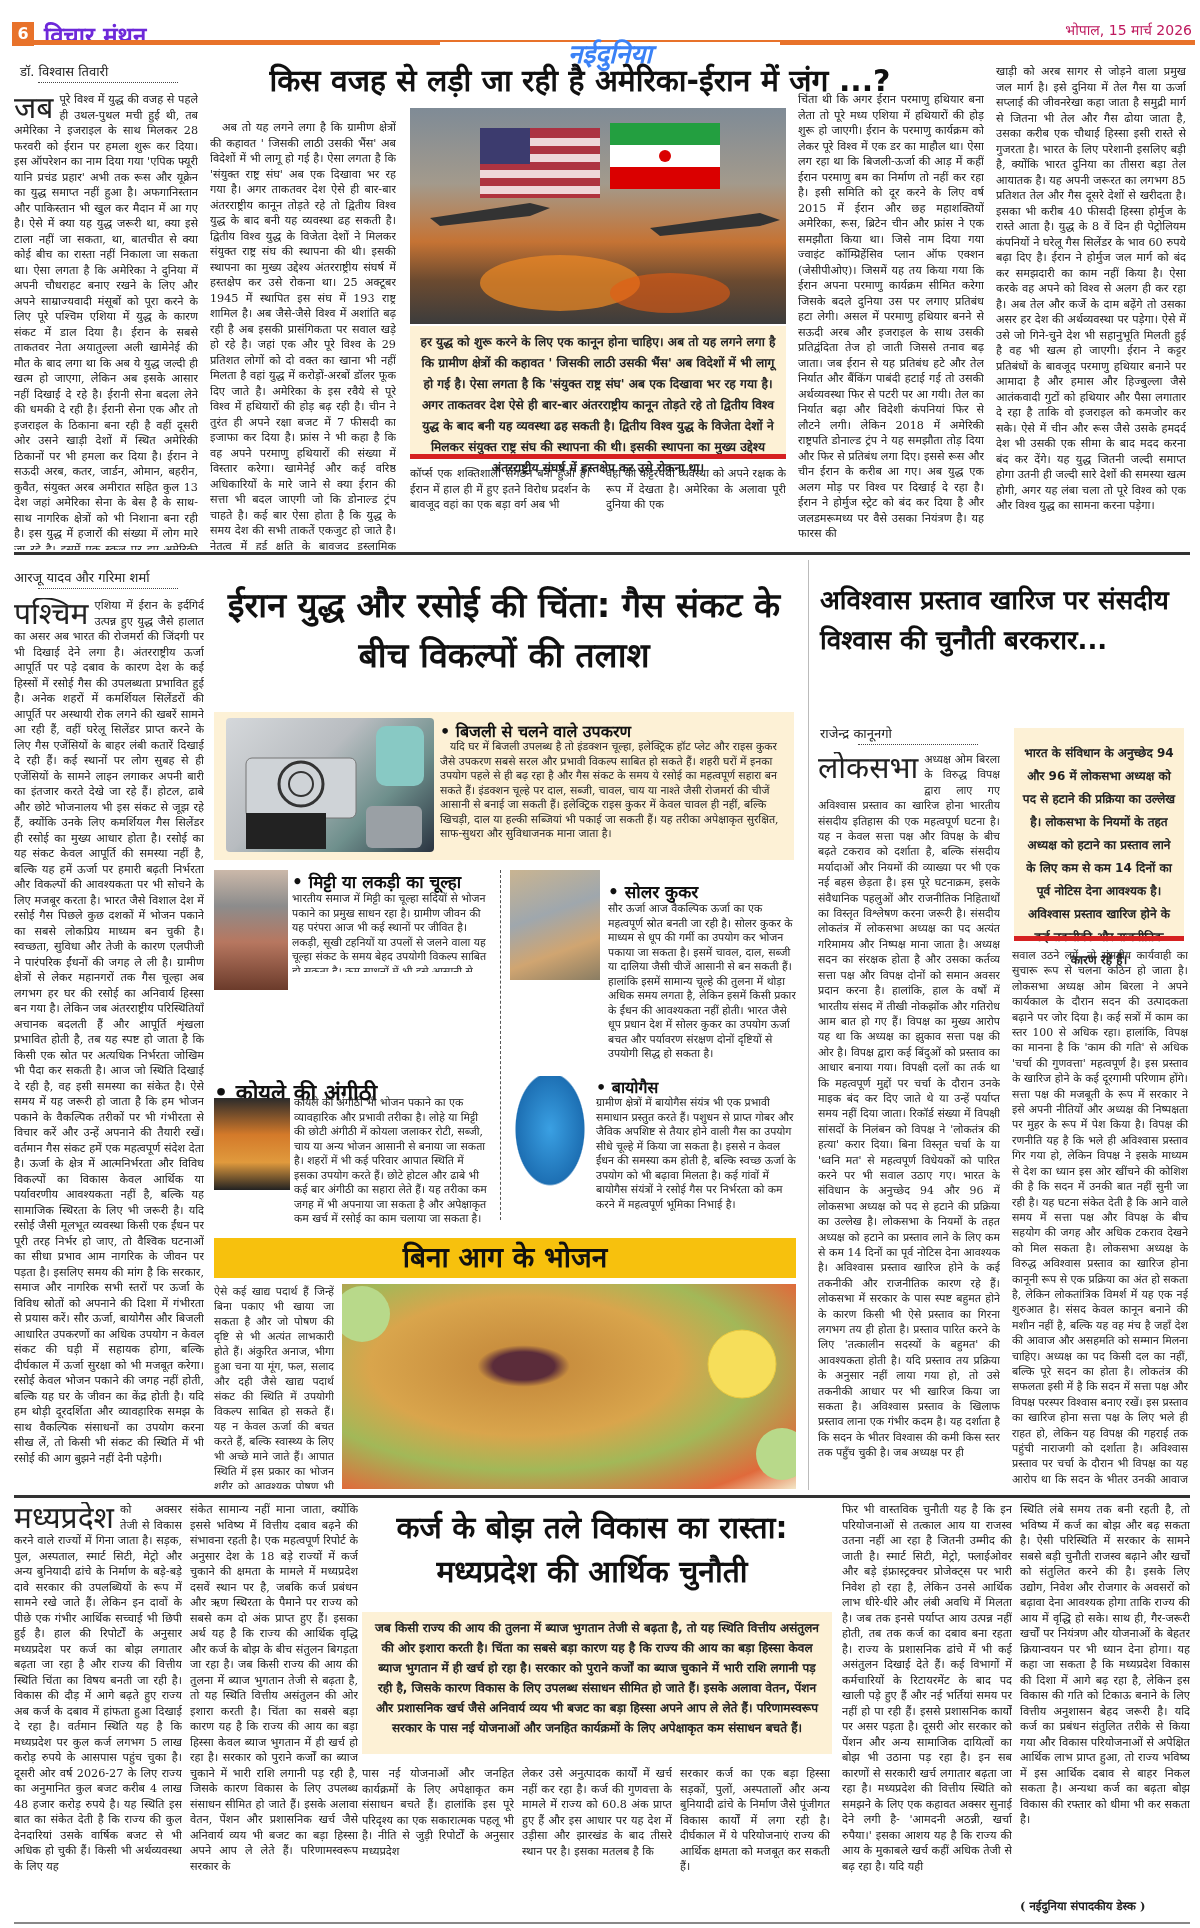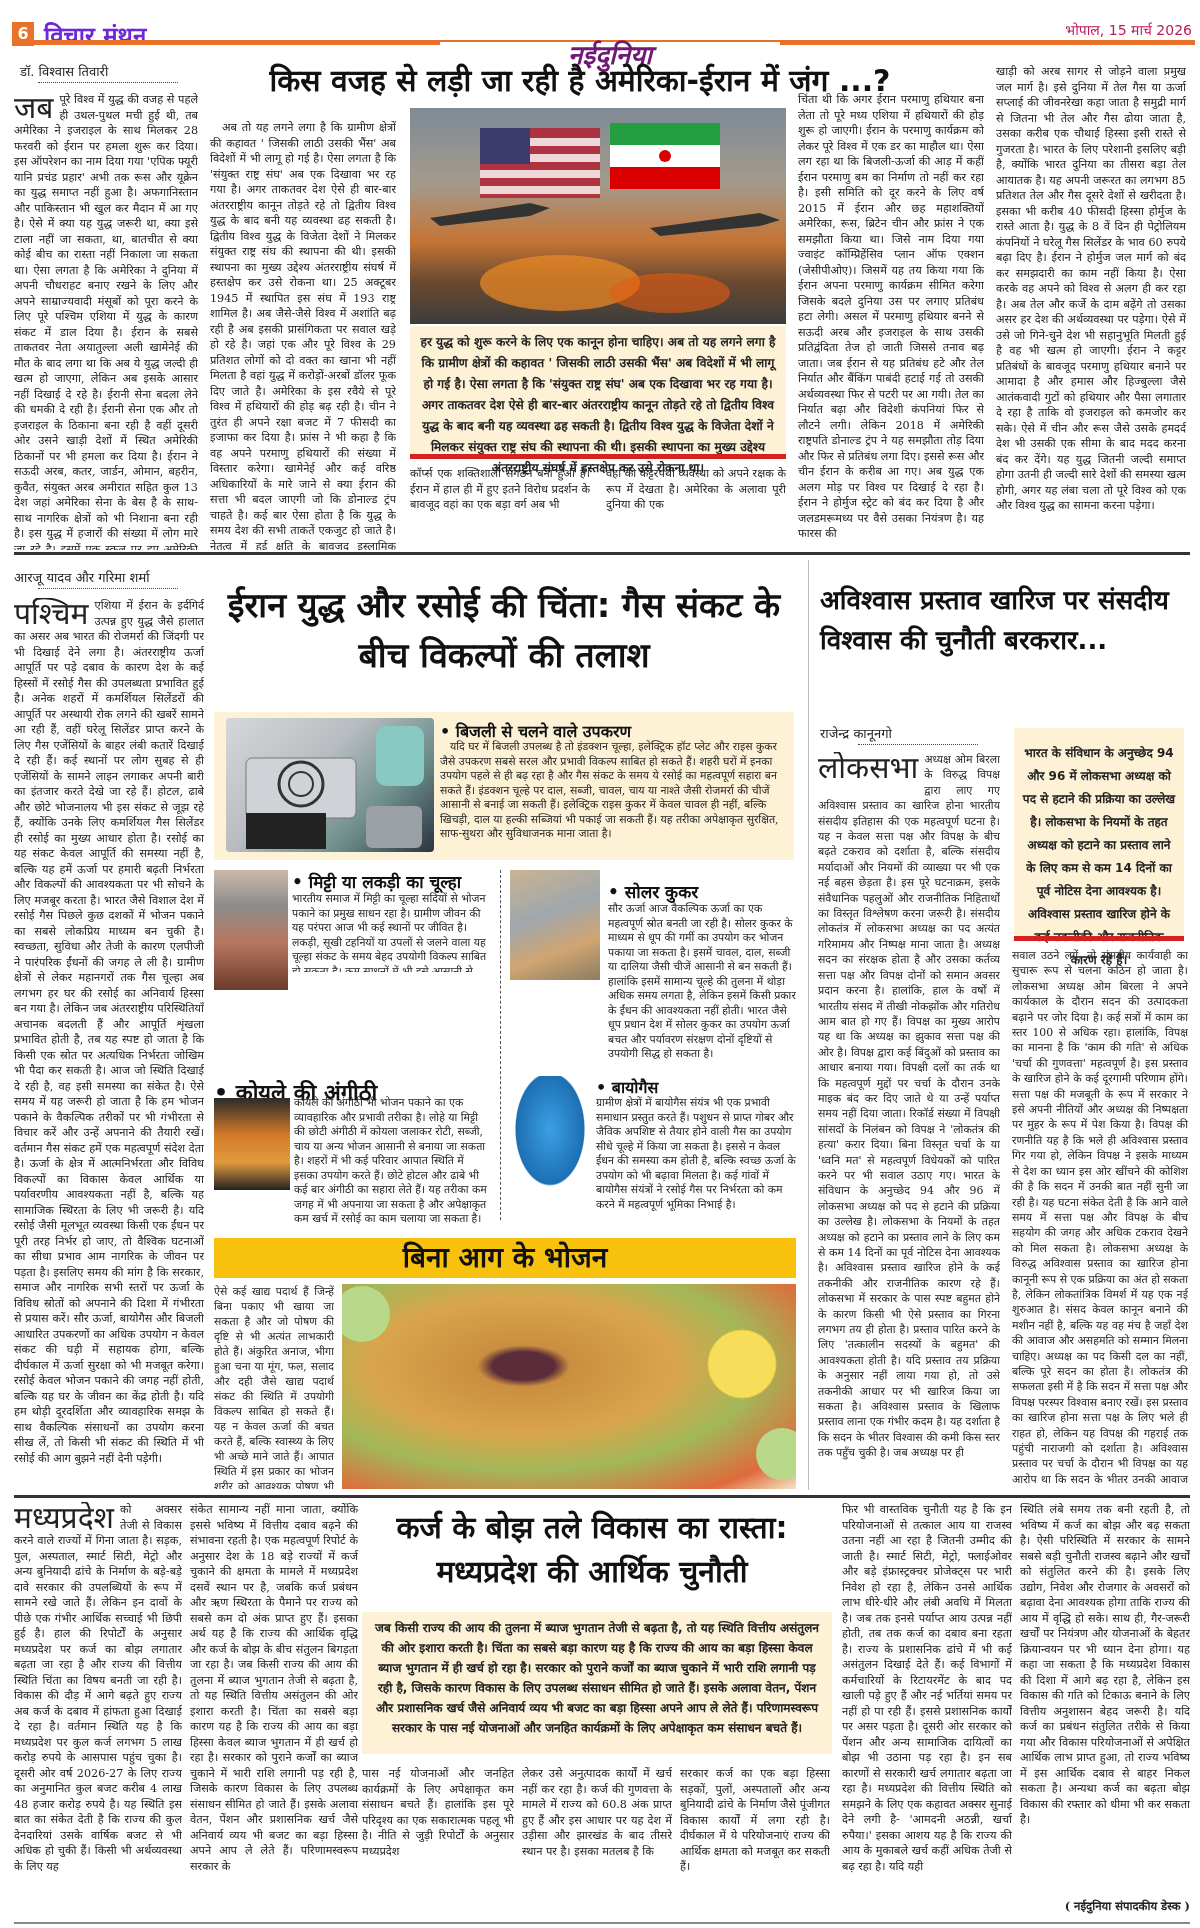--- a/index.html
+++ b/index.html
@@ -3,21 +3,21 @@
 <meta charset="utf-8">
 <style>
   * { box-sizing: border-box; margin: 0; padding: 0; }
   body { width: 1200px; height: 1928px; background: #fff; font-family: "DejaVu Serif", serif; color: #222; overflow: hidden; position: relative; }
   .abs { position: absolute; }
   .hdr-bar { left: 30px; top: 40px; width: 1165px; height: 5px; background: #e8722a; }
   .pg-num { left: 12px; top: 22px; width: 22px; height: 24px; background: #e8722a; color: #fff; font-family: "DejaVu Sans", sans-serif; font-weight: bold; font-size: 16px; text-align: center; line-height: 24px; }
   .sec-name { left: 44px; top: 18px; color: #6d28d9; font-family: "DejaVu Sans", sans-serif; font-weight: bold; font-size: 24px; }
   .dateline { right: 8px; top: 20px; font-family: "DejaVu Sans", sans-serif; font-size: 14px; color: #be185d; }
   .masthead-wrap { left: 440px; top: 42px; width: 340px; height: 28px; background: #fff; text-align: center; }
-  .masthead { font-family: Liberation Sans, sans-serif; font-weight: bold; font-style: italic; font-size: 26px; color: #701a75; line-height: 26px; }
+  .masthead { font-family: Liberation Serif, serif; font-weight: bold; font-style: italic; font-size: 26px; color: #3b82f6; line-height: 26px; }
   .byline { font-family: "DejaVu Sans", sans-serif; font-size: 13px; color: #222; }
   .dots { border-bottom: 1px dotted #444; height: 1px; }
   .col { font-size: 11.2px; line-height: 15.5px; text-align: justify; color: #222; overflow: hidden; }
   .col p { text-indent: 12px; }
   .drop { float: left; font-family: "DejaVu Sans", sans-serif; font-size: 30px; line-height: 30px; margin-right: 6px; margin-top: 1px; }
   .headline { font-family: "DejaVu Sans", sans-serif; font-weight: bold; color: #111; }
   .pull { background: #fdf1d6; font-family: "DejaVu Sans", sans-serif; font-weight: bold; text-align: center; color: #222; }
   .red-rule { background: #d62121; height: 5px; }
   .divider { background: #333; height: 3px; }
   .img { overflow: hidden; }
@@ -153,14 +153,14 @@
   <span>को अक्सर तेजी से विकास करने वाले राज्यों में गिना जाता है। सड़क, पुल, अस्पताल, स्मार्ट सिटी, मेट्रो और अन्य बुनियादी ढांचे के निर्माण के बड़े-बड़े दावे सरकार की उपलब्धियों के रूप में सामने रखे जाते हैं। लेकिन इन दावों के पीछे एक गंभीर आर्थिक सच्चाई भी छिपी हुई है। हाल की रिपोर्टों के अनुसार मध्यप्रदेश पर कर्ज का बोझ लगातार बढ़ता जा रहा है और राज्य की वित्तीय स्थिति चिंता का विषय बनती जा रही है। विकास की दौड़ में आगे बढ़ते हुए राज्य अब कर्ज के दबाव में हांफता हुआ दिखाई दे रहा है। वर्तमान स्थिति यह है कि मध्यप्रदेश पर कुल कर्ज लगभग 5 लाख करोड़ रुपये के आसपास पहुंच चुका है। दूसरी ओर वर्ष 2026-27 के लिए राज्य का अनुमानित कुल बजट करीब 4 लाख 48 हजार करोड़ रुपये है। यह स्थिति इस बात का संकेत देती है कि राज्य की कुल देनदारियां उसके वार्षिक बजट से भी अधिक हो चुकी हैं। किसी भी अर्थव्यवस्था के लिए यह</span>
 </div>
 <div class="abs col" style="left:190px;top:1502px;width:168px;height:420px;">संकेत सामान्य नहीं माना जाता, क्योंकि इससे भविष्य में वित्तीय दबाव बढ़ने की संभावना रहती है। एक महत्वपूर्ण रिपोर्ट के अनुसार देश के 18 बड़े राज्यों में कर्ज चुकाने की क्षमता के मामले में मध्यप्रदेश दसवें स्थान पर है, जबकि कर्ज प्रबंधन और ऋण स्थिरता के पैमाने पर राज्य को सबसे कम दो अंक प्राप्त हुए हैं। इसका अर्थ यह है कि राज्य की आर्थिक वृद्धि और कर्ज के बोझ के बीच संतुलन बिगड़ता जा रहा है। जब किसी राज्य की आय की तुलना में ब्याज भुगतान तेजी से बढ़ता है, तो यह स्थिति वित्तीय असंतुलन की ओर इशारा करती है। चिंता का सबसे बड़ा कारण यह है कि राज्य की आय का बड़ा हिस्सा केवल ब्याज भुगतान में ही खर्च हो रहा है। सरकार को पुराने कर्जों का ब्याज चुकाने में भारी राशि लगानी पड़ रही है, जिसके कारण विकास के लिए उपलब्ध संसाधन सीमित हो जाते हैं। इसके अलावा वेतन, पेंशन और प्रशासनिक खर्च जैसे अनिवार्य व्यय भी बजट का बड़ा हिस्सा अपने आप ले लेते हैं। परिणामस्वरूप सरकार के</div>
 <div class="abs headline" style="left:362px;top:1506px;width:460px;font-size:30px;line-height:44px;text-align:center;">कर्ज के बोझ तले विकास का रास्ता: मध्यप्रदेश की आर्थिक चुनौती</div>
 <div class="abs pull" style="left:362px;top:1612px;width:470px;height:142px;font-size:12px;line-height:20px;padding:6px 8px;">जब किसी राज्य की आय की तुलना में ब्याज भुगतान तेजी से बढ़ता है, तो यह स्थिति वित्तीय असंतुलन की ओर इशारा करती है। चिंता का सबसे बड़ा कारण यह है कि राज्य की आय का बड़ा हिस्सा केवल ब्याज भुगतान में ही खर्च हो रहा है। सरकार को पुराने कर्जों का ब्याज चुकाने में भारी राशि लगानी पड़ रही है, जिसके कारण विकास के लिए उपलब्ध संसाधन सीमित हो जाते हैं। इसके अलावा वेतन, पेंशन और प्रशासनिक खर्च जैसे अनिवार्य व्यय भी बजट का बड़ा हिस्सा अपने आप ले लेते हैं। परिणामस्वरूप सरकार के पास नई योजनाओं और जनहित कार्यक्रमों के लिए अपेक्षाकृत कम संसाधन बचते हैं।</div>
 <div class="abs col" style="left:362px;top:1766px;width:152px;height:156px;">पास नई योजनाओं और जनहित कार्यक्रमों के लिए अपेक्षाकृत कम संसाधन बचते हैं। हालांकि इस पूरे परिदृश्य का एक सकारात्मक पहलू भी है। नीति से जुड़ी रिपोर्टों के अनुसार मध्यप्रदेश</div>
 <div class="abs col" style="left:522px;top:1766px;width:150px;height:156px;">लेकर उसे अनुत्पादक कार्यों में खर्च नहीं कर रहा है। कर्ज की गुणवत्ता के मामले में राज्य को 60.8 अंक प्राप्त हुए हैं और इस आधार पर यह देश में उड़ीसा और झारखंड के बाद तीसरे स्थान पर है। इसका मतलब है कि</div>
 <div class="abs col" style="left:680px;top:1766px;width:150px;height:156px;">सरकार कर्ज का एक बड़ा हिस्सा सड़कों, पुलों, अस्पतालों और अन्य बुनियादी ढांचे के निर्माण जैसे पूंजीगत विकास कार्यों में लगा रही है। दीर्घकाल में ये परियोजनाएं राज्य की आर्थिक क्षमता को मजबूत कर सकती हैं।</div>
 <div class="abs col" style="left:842px;top:1502px;width:170px;height:420px;">फिर भी वास्तविक चुनौती यह है कि इन परियोजनाओं से तत्काल आय या राजस्व उतना नहीं आ रहा है जितनी उम्मीद की जाती है। स्मार्ट सिटी, मेट्रो, फ्लाईओवर और बड़े इंफ्रास्ट्रक्चर प्रोजेक्ट्स पर भारी निवेश हो रहा है, लेकिन उनसे आर्थिक लाभ धीरे-धीरे और लंबी अवधि में मिलता है। जब तक इनसे पर्याप्त आय उत्पन्न नहीं होती, तब तक कर्ज का दबाव बना रहता है। राज्य के प्रशासनिक ढांचे में भी कई असंतुलन दिखाई देते हैं। कई विभागों में कर्मचारियों के रिटायरमेंट के बाद पद खाली पड़े हुए हैं और नई भर्तियां समय पर नहीं हो पा रही हैं। इससे प्रशासनिक कार्यों पर असर पड़ता है। दूसरी ओर सरकार को पेंशन और अन्य सामाजिक दायित्वों का बोझ भी उठाना पड़ रहा है। इन सब कारणों से सरकारी खर्च लगातार बढ़ता जा रहा है। मध्यप्रदेश की वित्तीय स्थिति को समझने के लिए एक कहावत अक्सर सुनाई देने लगी है- 'आमदनी अठन्नी, खर्चा रुपैया।' इसका आशय यह है कि राज्य की आय के मुकाबले खर्च कहीं अधिक तेजी से बढ़ रहा है। यदि यही</div>
 <div class="abs col" style="left:1020px;top:1502px;width:170px;height:395px;">स्थिति लंबे समय तक बनी रहती है, तो भविष्य में कर्ज का बोझ और बढ़ सकता है। ऐसी परिस्थिति में सरकार के सामने सबसे बड़ी चुनौती राजस्व बढ़ाने और खर्चों को संतुलित करने की है। इसके लिए उद्योग, निवेश और रोजगार के अवसरों को बढ़ावा देना आवश्यक होगा ताकि राज्य की आय में वृद्धि हो सके। साथ ही, गैर-जरूरी खर्चों पर नियंत्रण और योजनाओं के बेहतर क्रियान्वयन पर भी ध्यान देना होगा। यह कहा जा सकता है कि मध्यप्रदेश विकास की दिशा में आगे बढ़ रहा है, लेकिन इस विकास की गति को टिकाऊ बनाने के लिए वित्तीय अनुशासन बेहद जरूरी है। यदि कर्ज का प्रबंधन संतुलित तरीके से किया गया और विकास परियोजनाओं से अपेक्षित आर्थिक लाभ प्राप्त हुआ, तो राज्य भविष्य में इस आर्थिक दबाव से बाहर निकल सकता है। अन्यथा कर्ज का बढ़ता बोझ विकास की रफ्तार को धीमा भी कर सकता है।</div>
-<div class="abs" style="left:1020px;top:1898px;width:170px;font-size:11.5px;font-weight:bold;text-align:right;">( नईदुनिया संपादकीय डेस्क )</div>
+<div class="abs" style="left:1020px;top:1898px;width:170px;font-size:11.5px;font-weight:bold;text-align:left;">( नईदुनिया संपादकीय डेस्क )</div>
 <div class="abs divider" style="left:14px;top:1922px;width:1176px;height:2px;background:#888;"></div>
 
 </body></html>

